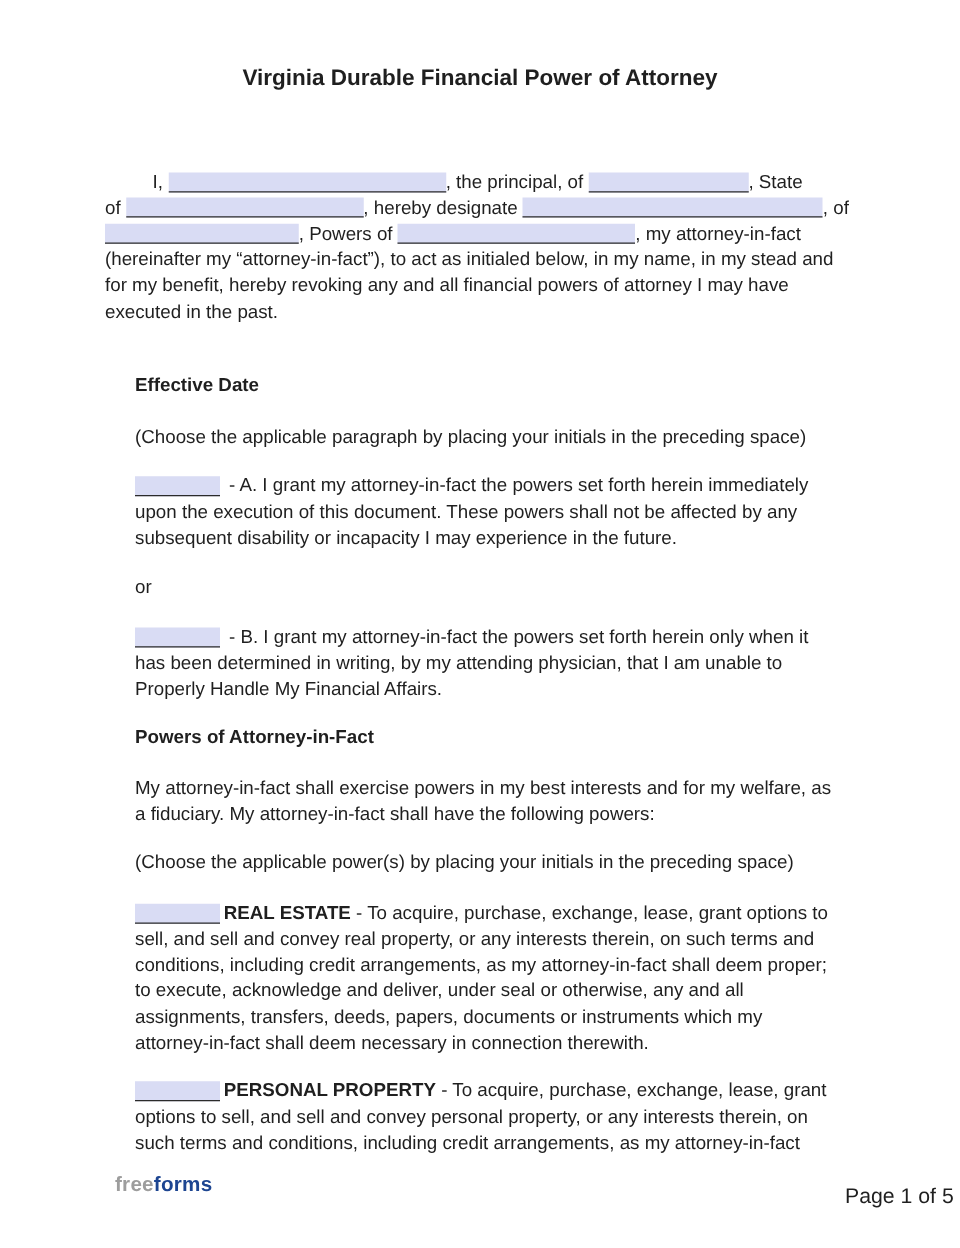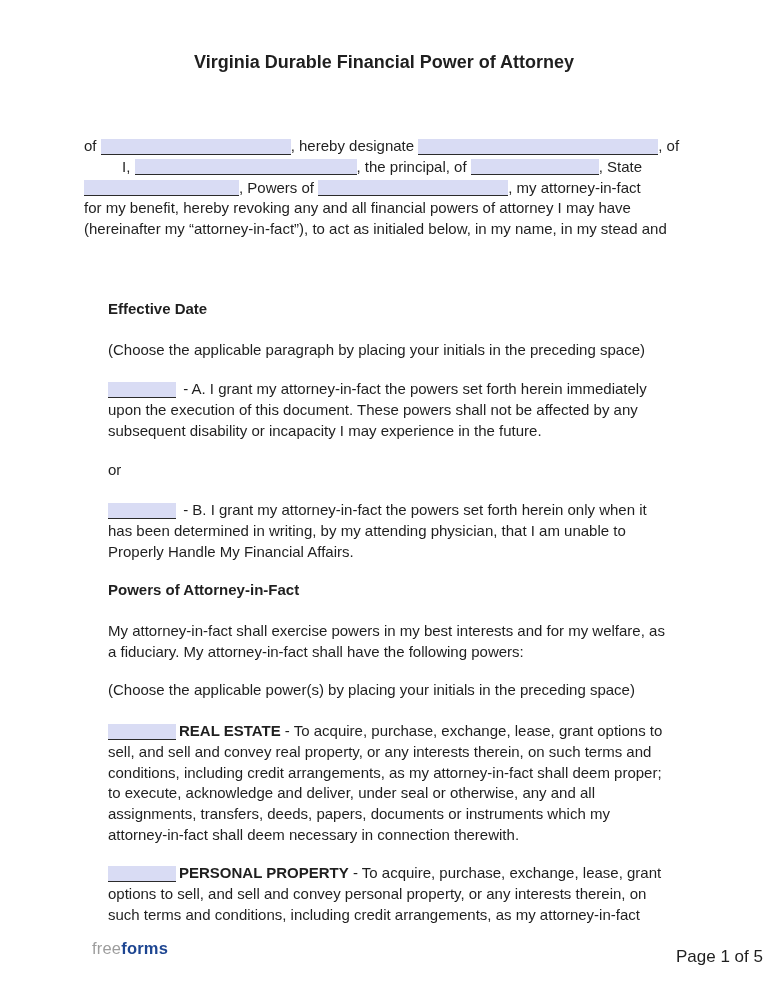--- a/index.html
+++ b/index.html
@@ -23,45 +23,46 @@
     display:inline-block;height:15px;
     background:var(--field-fill,#d9dcf4);
     border-bottom:1.5px solid var(--field-underline,#2b2b2b);
     vertical-align:-3.5px;
   }
   .after-field{margin-left:3px;}
   .fw222{width:222px}.fw128{width:128px}.fw190{width:190px}
   .fw240{width:240px}.fw155{width:155px}.fw68{width:68px}
   
   .logo{position:absolute;left:92px;top:939px;font-size:16.5px;letter-spacing:0.2px;}
-  .logo .free{color:var(--logo-gray,#9d9d9d);font-weight:normal;text-align:center;}
+  .logo .free{color:var(--logo-gray,#9d9d9d);font-weight:bold;text-align:center;}
   .logo .forms{color:var(--logo-blue,#1d4591);font-weight:bold;}
   .pagenum{position:absolute;left:676px;top:947px;font-size:17px;color:var(--text,#1f1f1f);}
 </style>
 </head>
 <body>
 
 <div class="page">
 
   <h1 class="title">Virginia Durable Financial Power of Attorney</h1>
 
   <div class="content">
 
     <div class="block" style="top:136px">
-      <div class="line">
-        <span>of </span><span class="field fw190"></span><span>, hereby designate </span><span class="field fw240"></span><span>, of</span>
-      </div>
       <div class="line indent1">
         <span>I, </span><span class="field fw222"></span><span>, the principal, of </span><span class="field fw128"></span><span>, State</span>
       </div>
       <div class="line">
+        <span>of </span><span class="field fw190"></span><span>, hereby designate </span><span class="field fw240"></span><span>, of</span>
+      </div>
+      <div class="line">
         <span class="field fw155"></span><span>, Powers of </span><span class="field fw190"></span><span>, my attorney-in-fact</span>
       </div>
+      <div class="line">(hereinafter my “attorney-in-fact”), to act as initialed below, in my name, in my stead and</div>
       <div class="line">for my benefit, hereby revoking any and all financial powers of attorney I may have</div>
-      <div class="line">(hereinafter my “attorney-in-fact”), to act as initialed below, in my name, in my stead and</div>
+      <div class="line">executed in the past.</div>
     </div>
 
     <div class="block ind bold" style="top:281px">Effective Date</div>
 
     <div class="block ind" style="top:322px">(Choose the applicable paragraph by placing your initials in the preceding space)</div>
 
     <div class="block ind" style="top:360px">
       <div class="line">
         <span class="field fw68"></span><span class="after-field"> - A. I grant my attorney-in-fact the powers set forth herein immediately</span>
       </div>

